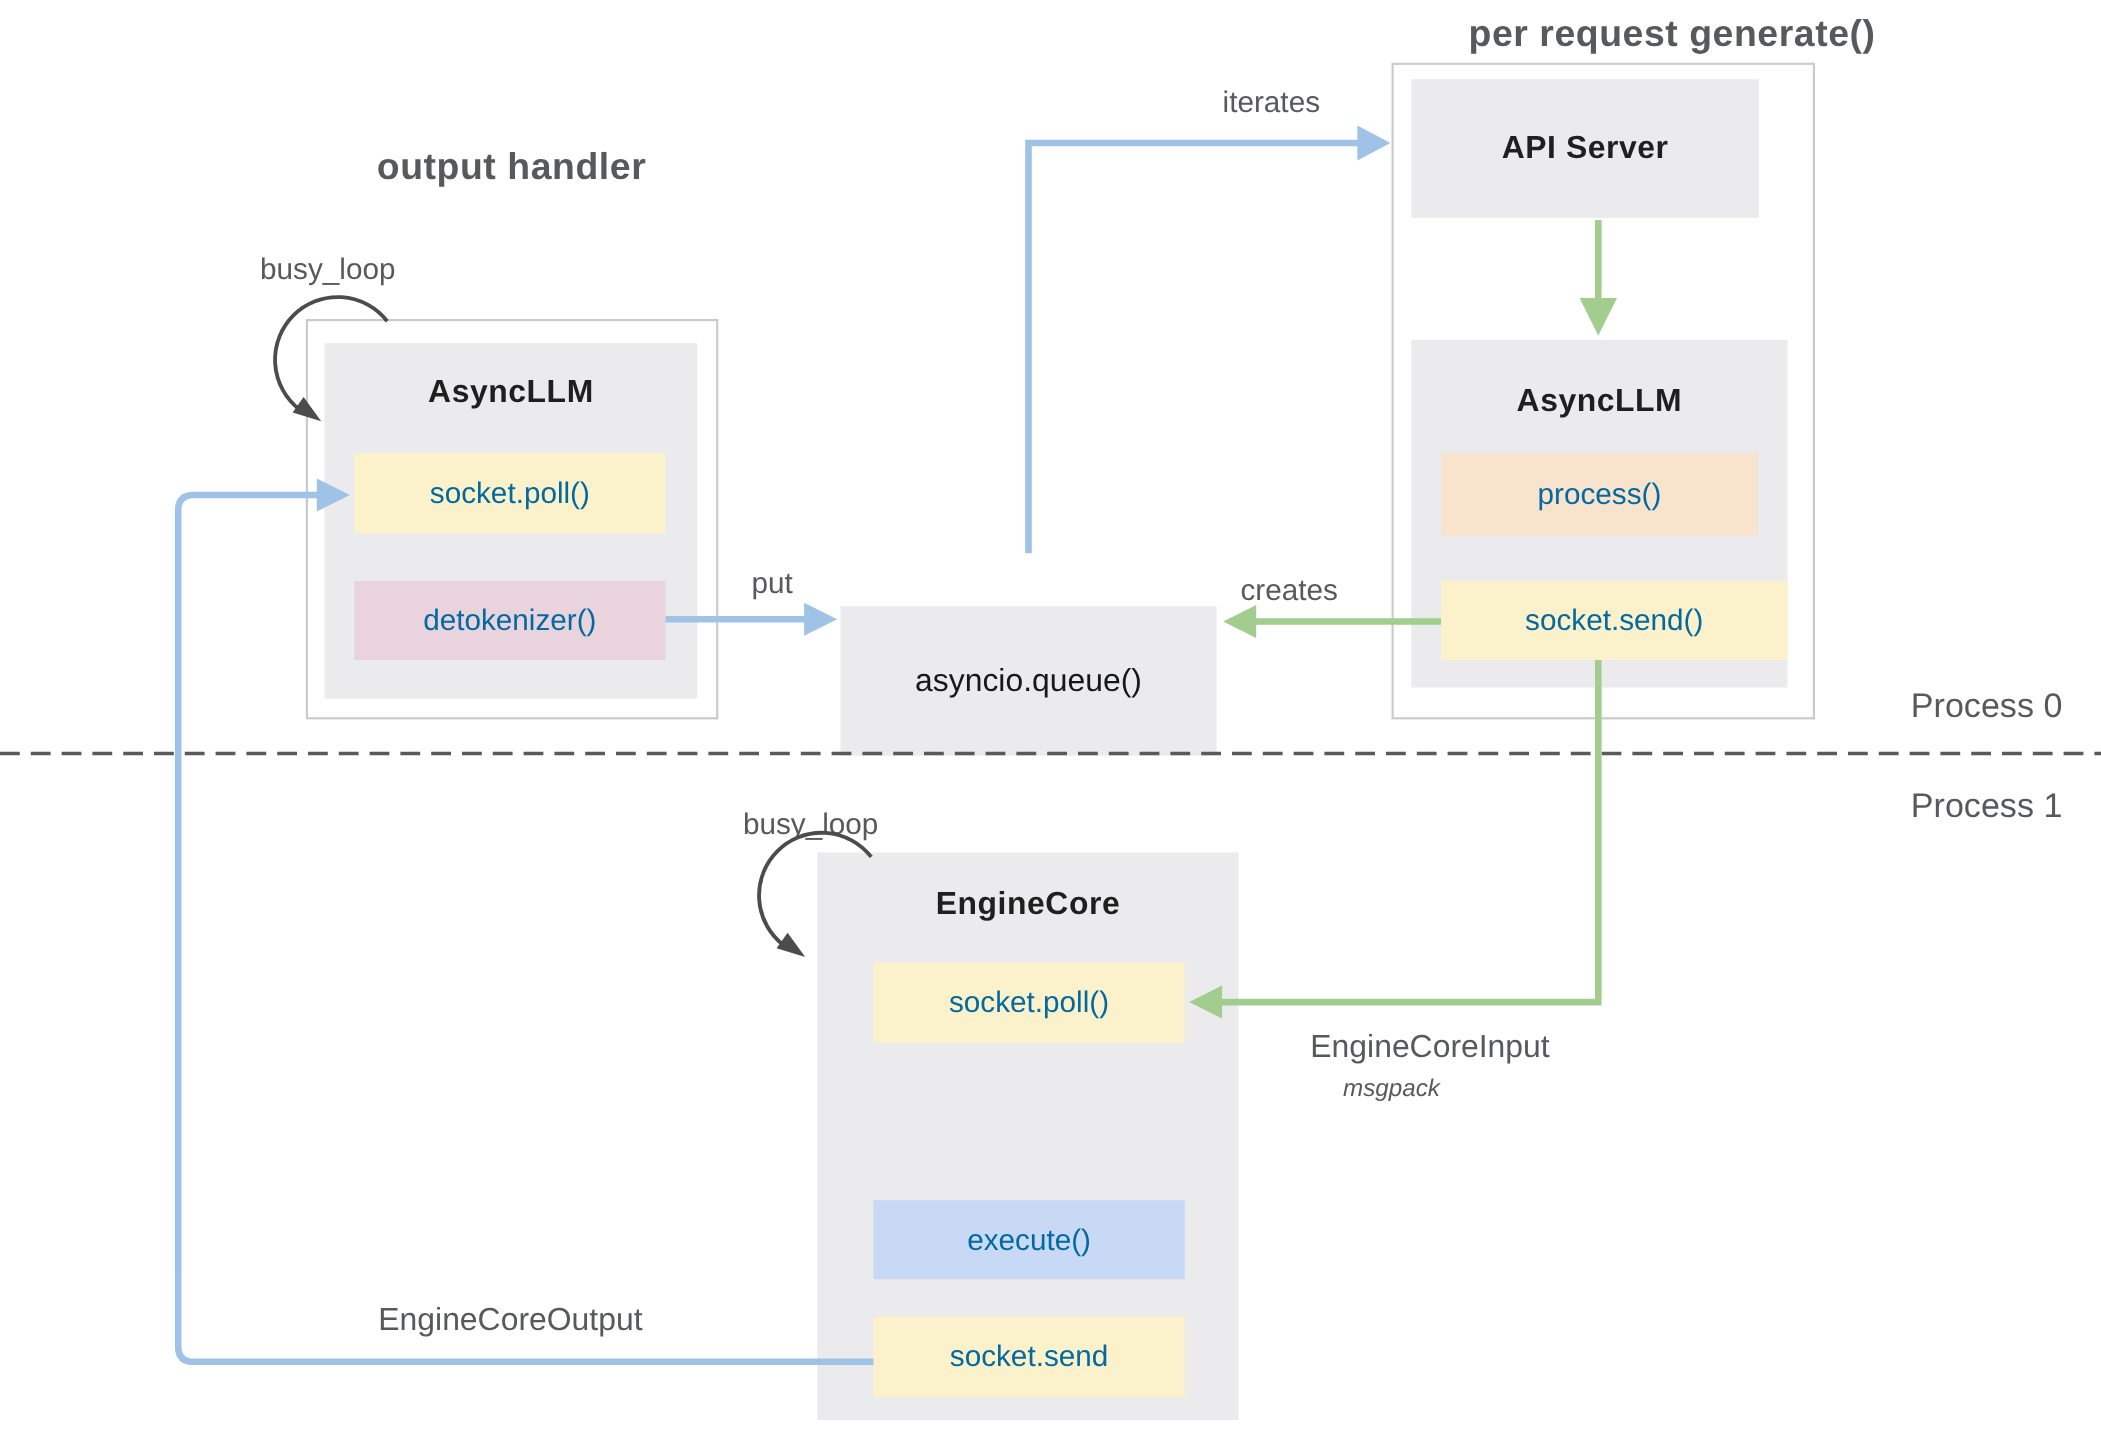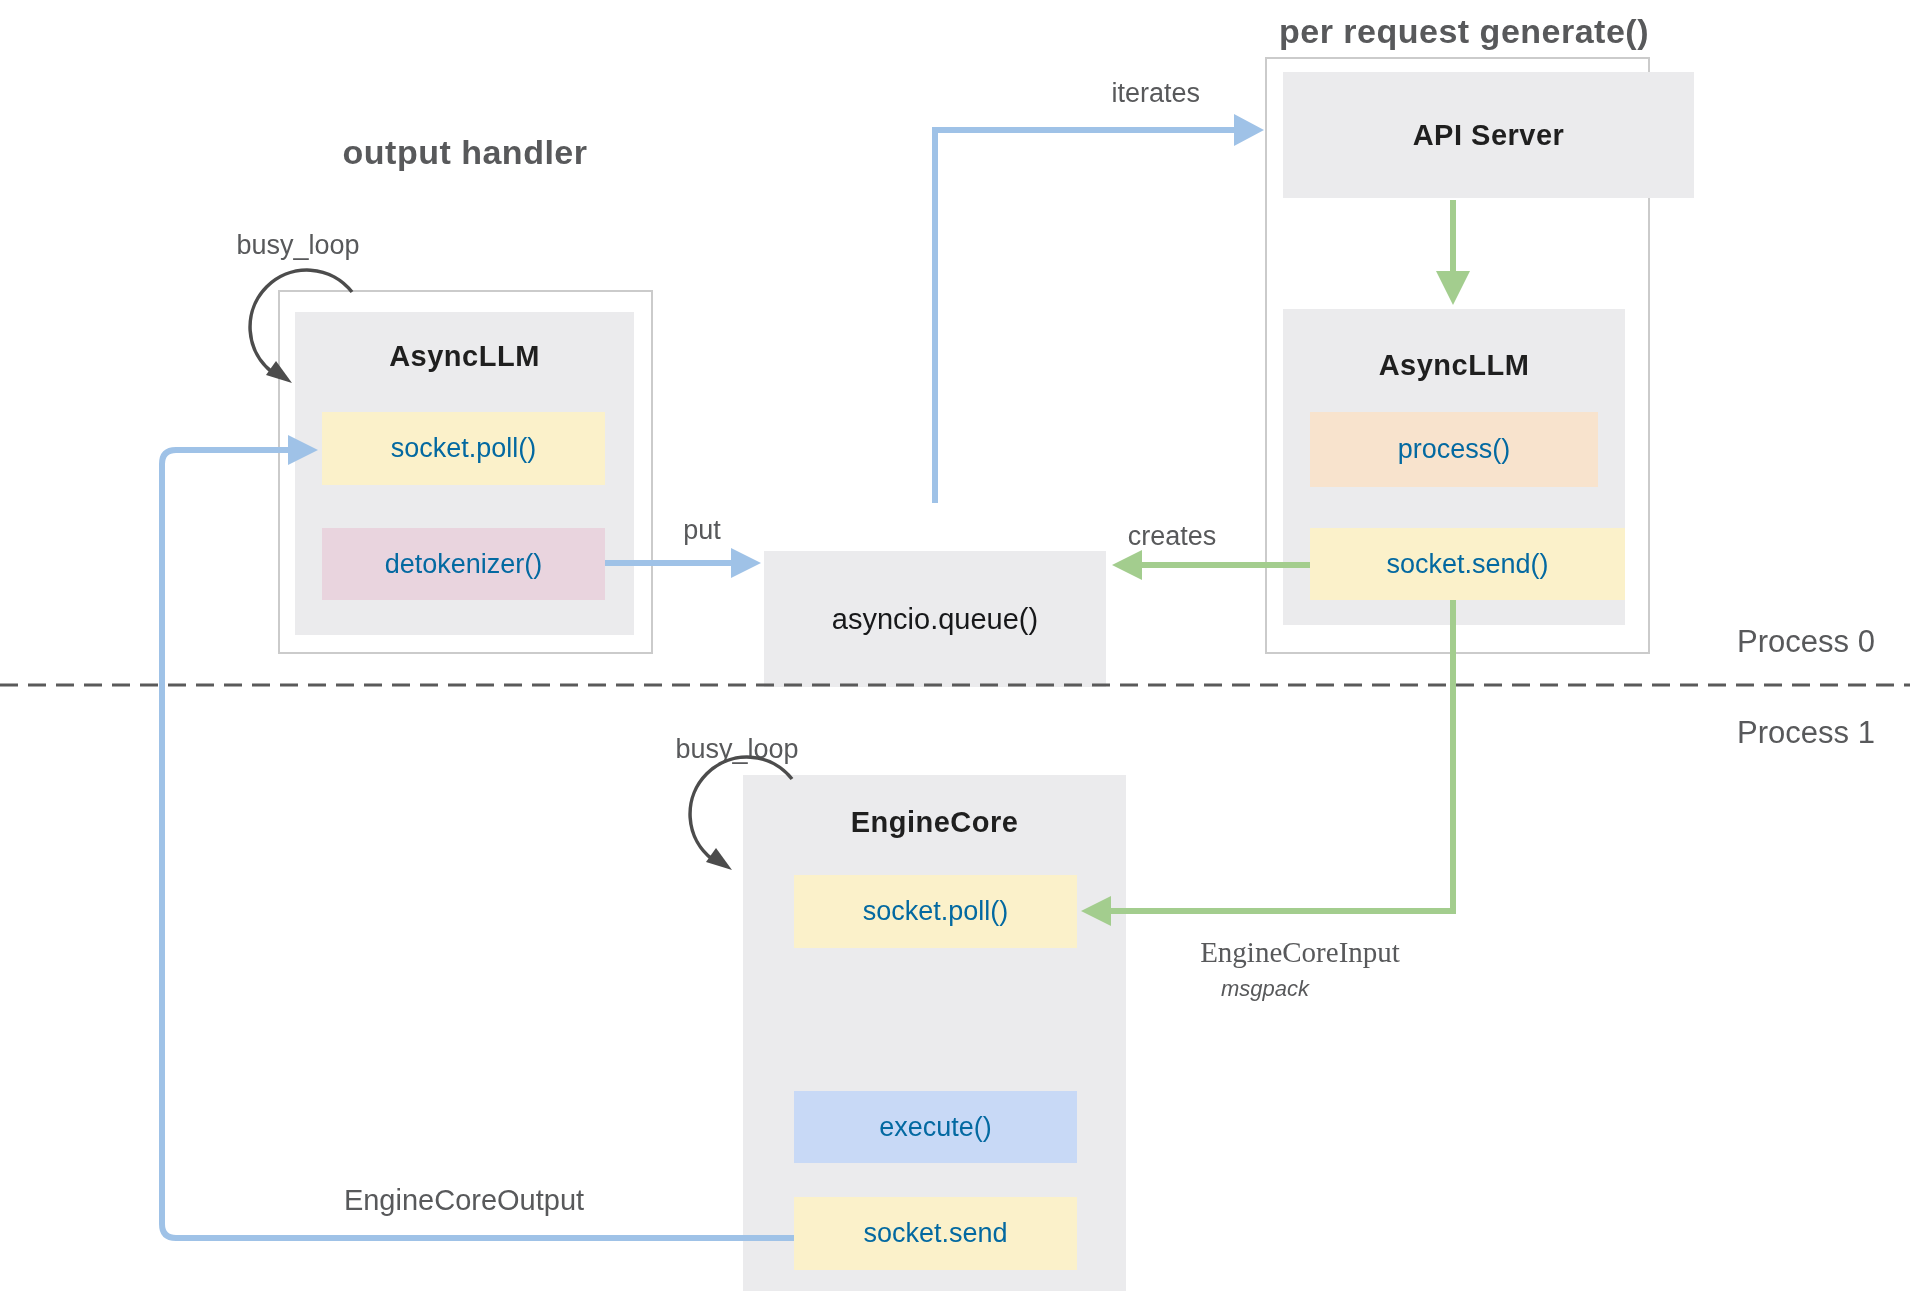--- a/index.html
+++ b/index.html
@@ -45,57 +45,57 @@
   .loop-arc{stroke:var(--loop-gray);stroke-width:3.5;fill:none;}
   .loop-head{fill:var(--loop-gray);}
   .divider{stroke:var(--divider-gray);stroke-width:3.2;stroke-dasharray:18 10;}
 </style>
 </head>
 <body>
 
 <div class="canvas">
 
   <div class="lbl big abs" style="left:265px;top:133px;width:400px;">output handler</div>
-  <div class="lbl big abs" style="left:1244px;top:12px;width:440px;">per request generate()</div>
+  <div class="lbl big abs" style="left:1300px;top:12px;width:440px;">per request generate()</div>
 
   <div class="outer-box" style="left:278px;top:290px;width:375px;height:364px;"></div>
   <div class="gray-box" style="left:295px;top:312px;width:339px;height:323px;">
     <div class="box-title" style="top:28px;">AsyncLLM</div>
   </div>
   <div class="row yellow" style="left:322px;top:412px;width:283px;height:73px;">socket.poll()</div>
   <div class="row pink" style="left:322px;top:528px;width:283px;height:72px;">detokenizer()</div>
   <div class="lbl" style="left:198px;top:230px;width:200px;">busy_loop</div>
 
   <div class="queue-box" style="left:764px;top:503px;width:342px;height:136px;margin-top:48px;">asyncio.queue()</div>
   <div class="lbl" style="left:642px;top:515px;width:120px;">put</div>
   <div class="lbl" style="left:1092px;top:521px;width:160px;">creates</div>
   <div class="lbl" style="left:1000px;top:78px;width:200px;text-align:right;">iterates</div>
 
   <div class="outer-box" style="left:1265px;top:57px;width:385px;height:597px;"></div>
-  <div class="gray-box" style="left:1283px;top:72px;width:411px;height:126px;display:flex;align-items:center;justify-content:center;">
+  <div class="gray-box" style="left:1283px;top:72px;width:316px;height:126px;display:flex;align-items:center;justify-content:center;">
     <span class="box-title" style="position:static;">API Server</span>
   </div>
   <div class="gray-box" style="left:1283px;top:309px;width:342px;height:316px;">
     <div class="box-title" style="top:40px;">AsyncLLM</div>
   </div>
   <div class="row peach" style="left:1310px;top:412px;width:288px;height:75px;">process()</div>
   <div class="row yellow" style="left:1310px;top:528px;width:315px;height:72px;">socket.send()</div>
 
   <div class="lbl proc" style="left:1706px;top:624px;width:200px;">Process 0</div>
   <div class="lbl proc" style="left:1706px;top:715px;width:200px;">Process 1</div>
 
   <div class="gray-box" style="left:743px;top:775px;width:383px;height:516px;">
     <div class="box-title" style="top:31px;">EngineCore</div>
   </div>
   <div class="row yellow" style="left:794px;top:875px;width:283px;height:73px;">socket.poll()</div>
   <div class="row blue" style="left:794px;top:1091px;width:283px;height:72px;">execute()</div>
   <div class="row yellow" style="left:794px;top:1197px;width:283px;height:73px;">socket.send</div>
   <div class="lbl" style="left:637px;top:734px;width:200px;">busy_loop</div>
 
-  <div class="lbl mid" style="left:1150px;top:936px;width:300px;font-family:Liberation Serif, serif;">EngineCoreInput</div>
+  <div class="lbl mid" style="left:1150px;top:936px;width:300px;">EngineCoreInput</div>
   <div class="lbl ital" style="left:1165px;top:976px;width:200px;">msgpack</div>
   <div class="lbl mid" style="left:314px;top:1184px;width:300px;">EngineCoreOutput</div>
 
   <svg class="layer" width="1910" height="1312" viewBox="0 0 1910 1312">
 
     <line class="divider" x1="0" y1="685" x2="1910" y2="685"></line>
 
     <g>
       <path class="blue-line" d="M 935 503 L 935 130 L 1240 130"></path>
       <polygon class="blue-head" points="1264,130 1234,114 1234,146"></polygon>

